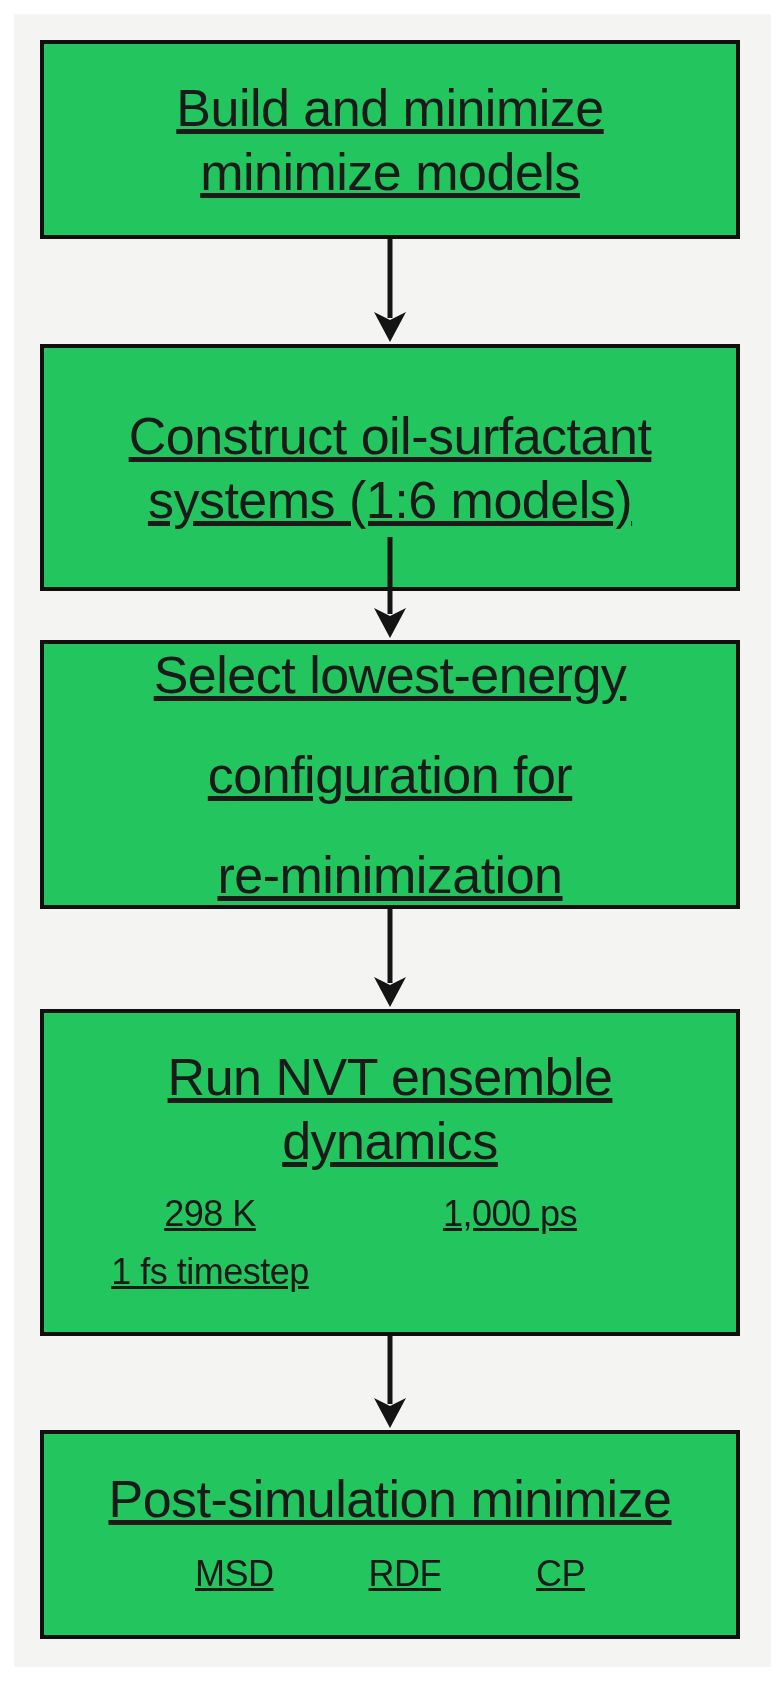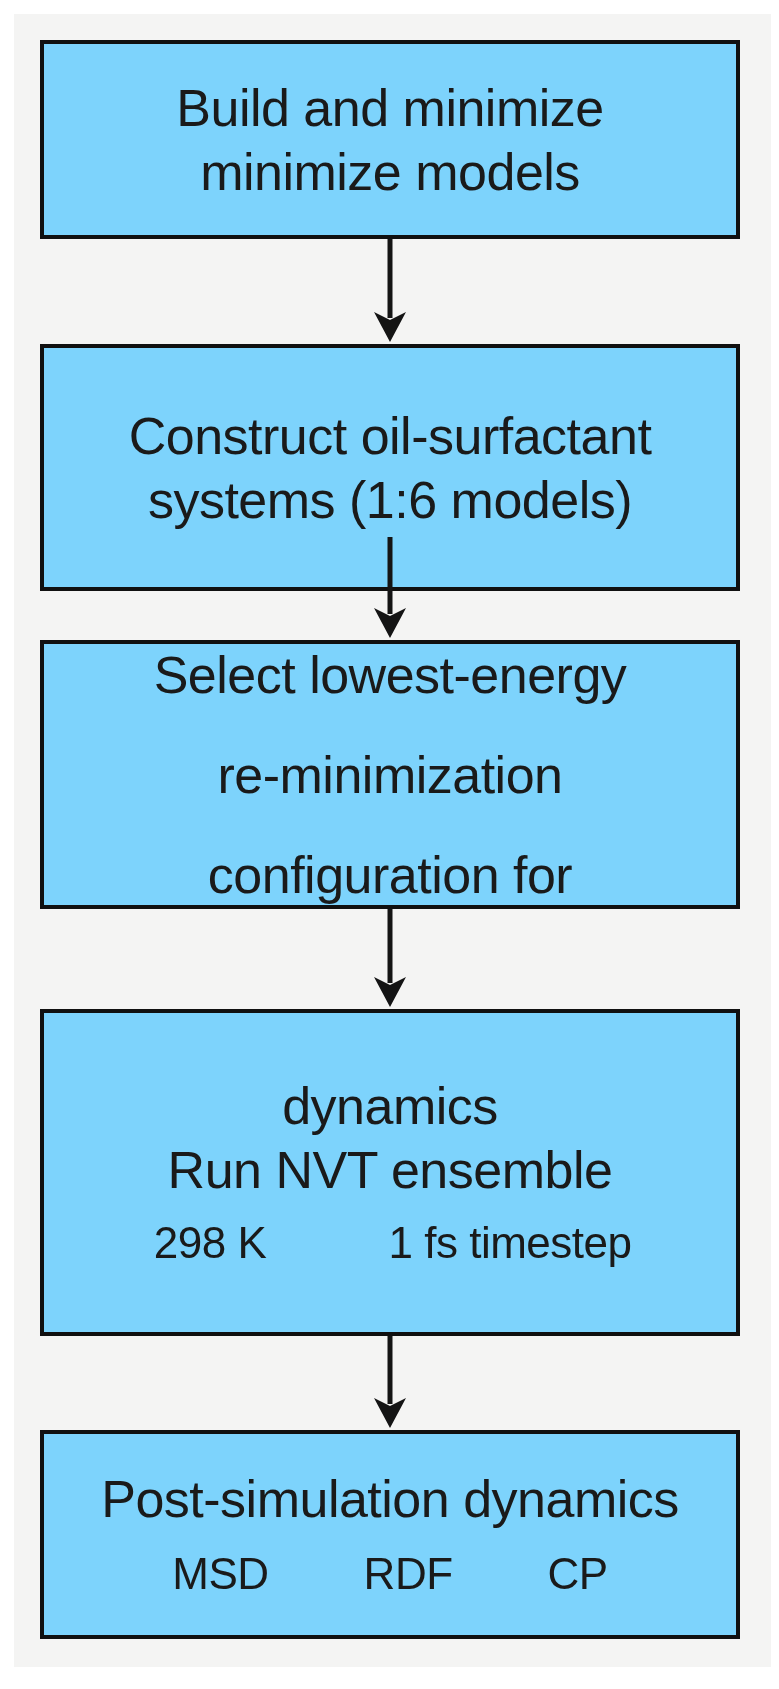--- a/index.html
+++ b/index.html
@@ -22,37 +22,38 @@
     top: 14px;
     width: 757px;
     height: 1653px;
     background: #f4f4f3;
   }
   .flow-box {
     position: absolute;
     left: 40px;
     width: 700px;
     box-sizing: border-box;
-    background: #7dd3fc;
+    background: #22c55e;
     border: 4px solid #101010;
     display: flex;
     flex-direction: column;
     justify-content: center;
     align-items: center;
     color: #1a1a1a;
     text-align: center;
+    text-decoration: underline;
   }
   .step-line {
     font-size: 52px;
     line-height: 64px;
     letter-spacing: -0.5px;
     white-space: nowrap;
   }
   .sub-text {
-    font-size: 44px;
+    font-size: 36px;
     line-height: 58px;
     letter-spacing: -0.5px;
     white-space: nowrap;
   }
   .params {
     align-self: center;
     width: 600px;
     margin-top: 12px;
     display: grid;
     grid-template-columns: 40% 60%;
@@ -103,44 +104,45 @@
     <div class="step-line">systems (1:6 models)</div>
   </div>
 
   <svg id="arrow-2" class="arrow" viewBox="0 0 44 103">
     <line x1="22" y1="0" x2="22" y2="77"></line>
     <polygon points="22,101 6,71 22,79 38,71"></polygon>
   </svg>
 
   <div id="box-3" class="flow-box">
     <div class="step-line">Select lowest-energy</div>
+    <div class="step-line">configuration for</div>
     <div class="step-line">re-minimization</div>
-    <div class="step-line">configuration for</div>
   </div>
 
   <svg id="arrow-3" class="arrow" viewBox="0 0 44 100">
     <line x1="22" y1="0" x2="22" y2="74"></line>
     <polygon points="22,98 6,68 22,76 38,68"></polygon>
   </svg>
 
   <div id="box-4" class="flow-box">
+    <div class="step-line">Run NVT ensemble</div>
     <div class="step-line">dynamics</div>
-    <div class="step-line">Run NVT ensemble</div>
     <div class="params">
       <div class="sub-text">298 K</div>
+      <div class="sub-text">1,000 ps</div>
       <div class="sub-text">1 fs timestep</div>
     </div>
   </div>
 
   <svg id="arrow-4" class="arrow" viewBox="0 0 44 94">
     <line x1="22" y1="0" x2="22" y2="68"></line>
     <polygon points="22,92 6,62 22,70 38,62"></polygon>
   </svg>
 
   <div id="box-5" class="flow-box">
-    <div class="step-line">Post-simulation dynamics</div>
+    <div class="step-line">Post-simulation minimize</div>
     <div class="tags-row">
       <div class="sub-text">MSD</div>
       <div class="sub-text">RDF</div>
       <div class="sub-text">CP</div>
     </div>
   </div>
 </div>
 
 </body></html>

